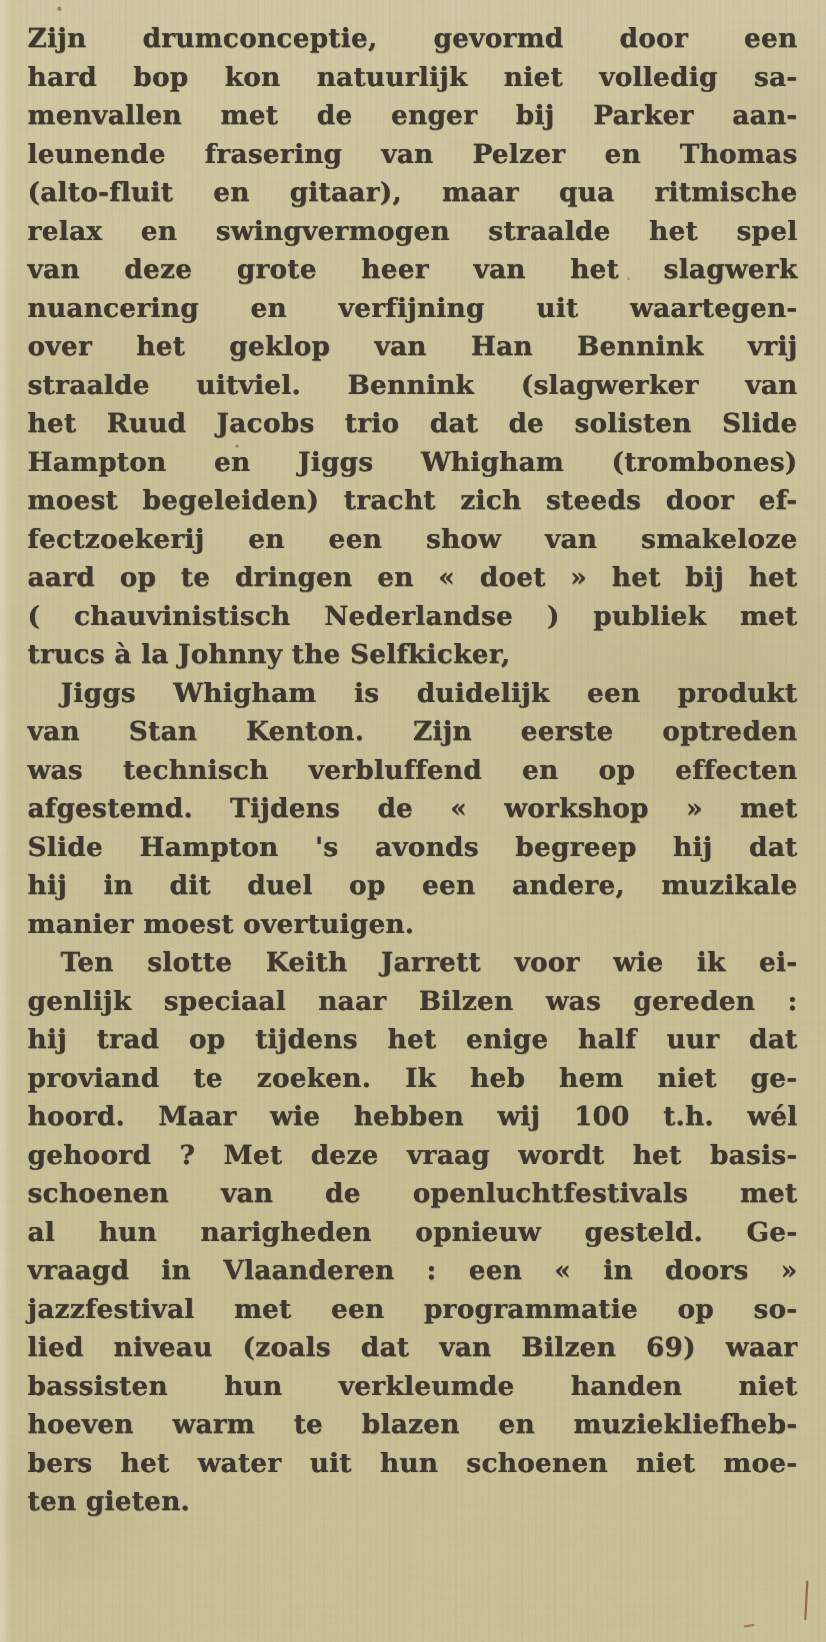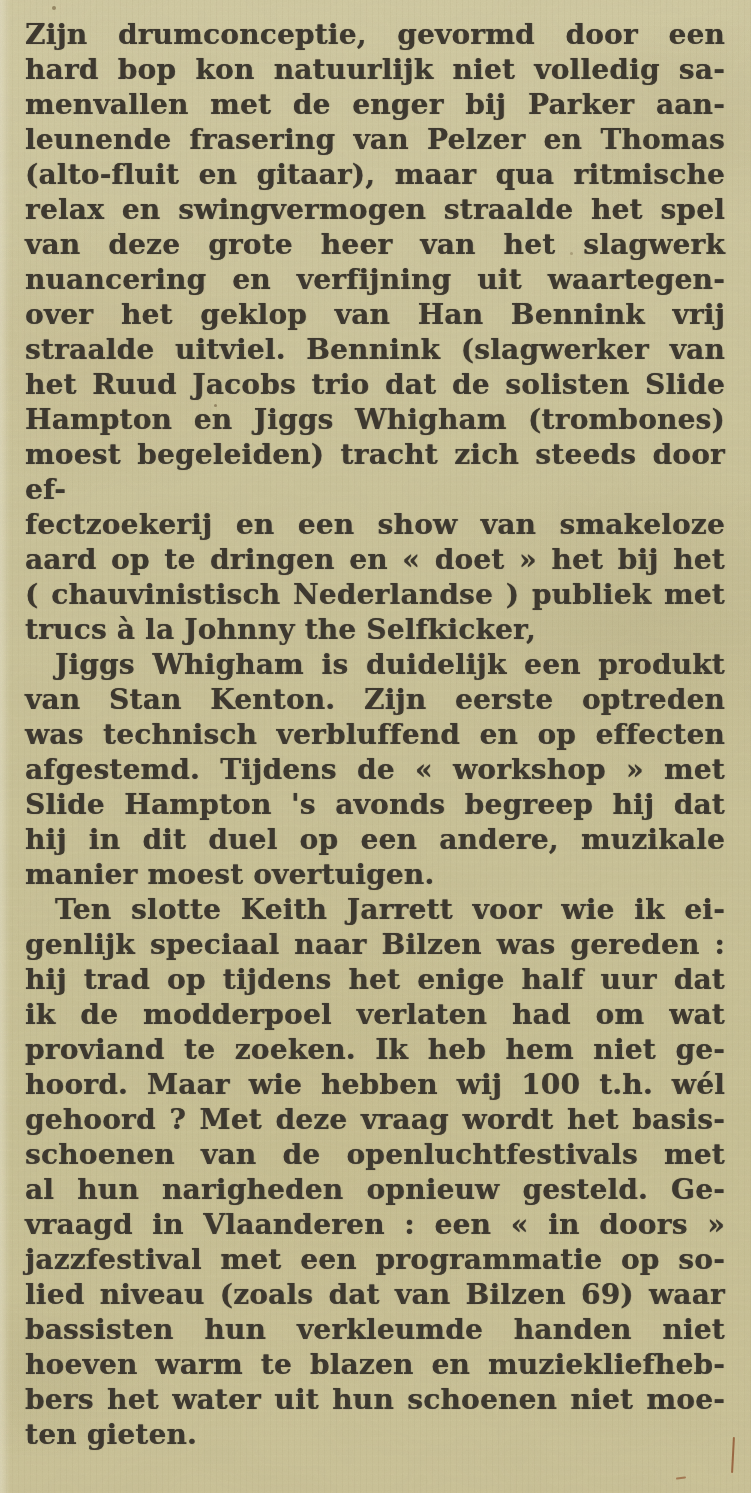--- a/index.html
+++ b/index.html
@@ -35,21 +35,21 @@
     left: 0; top: 0;
     box-sizing: border-box;
     width: 751px;
     padding: 17px 26px 0 25px;
   }
   .para {
     margin: 0;
   }
   .line {
     color: #3e3930;
-    font-size: 28px;
+    font-size: 24px;
     line-height: 35px;
     font-weight: 700;
     letter-spacing: 0.2px;
     white-space: normal;
     text-align: justify;
     text-align-last: justify;
     text-shadow: 0 0 1px rgba(62,57,48,0.55), 0.4px 0.4px 0.5px rgba(62,57,48,0.35);
   }
   .line.indent {
     padding-left: 30px;
@@ -127,21 +127,20 @@
     <div class="line">afgestemd. Tijdens de « workshop » met</div>
     <div class="line">Slide Hampton 's avonds begreep hij dat</div>
     <div class="line">hij in dit duel op een andere, muzikale</div>
     <div class="line last">manier moest overtuigen.</div>
   </div>
 
   <div class="para">
     <div class="line indent">Ten slotte Keith Jarrett voor wie ik ei-</div>
     <div class="line">genlijk speciaal naar Bilzen was gereden :</div>
     <div class="line">hij trad op tijdens het enige half uur dat</div>
-    <div class="line">ik de modderpoel verlaten had om wat</div>
     <div class="line">proviand te zoeken. Ik heb hem niet ge-</div>
     <div class="line">hoord. Maar wie hebben wij 100 t.h. wél</div>
     <div class="line">gehoord ? Met deze vraag wordt het basis-</div>
     <div class="line">schoenen van de openluchtfestivals met</div>
     <div class="line">al hun narigheden opnieuw gesteld. Ge-</div>
     <div class="line">vraagd in Vlaanderen : een « in doors »</div>
     <div class="line">jazzfestival met een programmatie op so-</div>
     <div class="line">lied niveau (zoals dat van Bilzen 69) waar</div>
     <div class="line">bassisten hun verkleumde handen niet</div>
     <div class="line">hoeven warm te blazen en muziekliefheb-</div>

